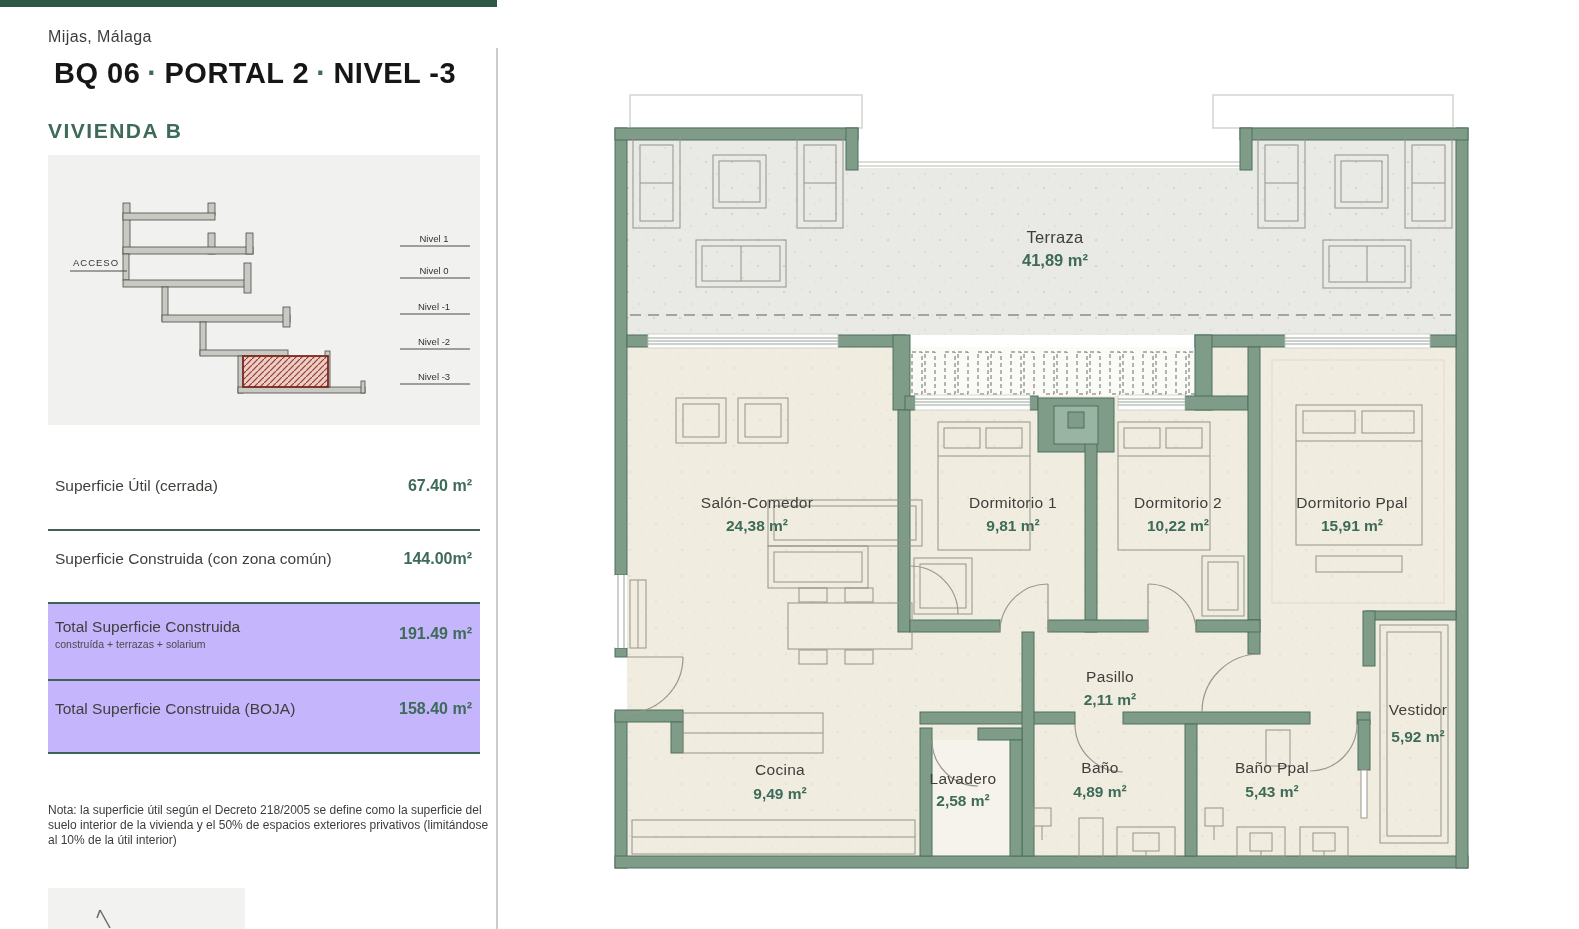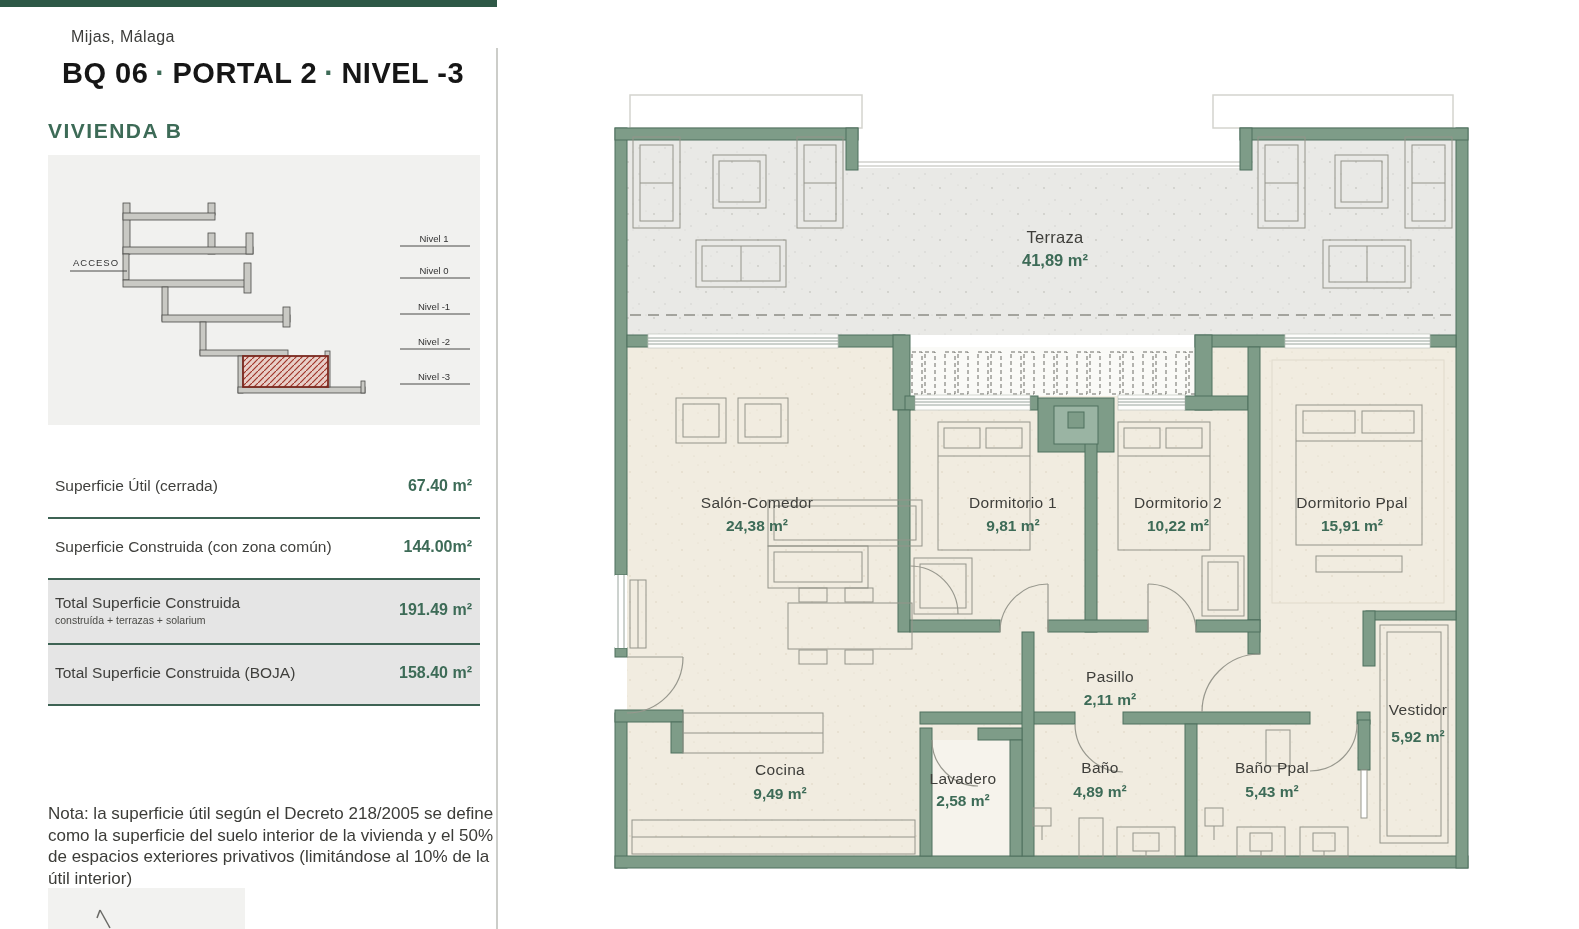--- a/index.html
+++ b/index.html
@@ -2,36 +2,36 @@
 <html><head>
 <meta charset="utf-8">
 <style>
   html,body{margin:0;padding:0;background:#fff;}
   body{width:1579px;height:929px;overflow:hidden;font-family:"Liberation Sans",sans-serif;color:#3f3f3c;}
   #sheet{position:relative;width:1579px;height:929px;background:#ffffff;}
 
   .topbar{position:absolute;left:0;top:0;width:497px;height:7px;background:#2E5846;}
   .divider{position:absolute;left:496px;top:48px;width:2px;height:881px;background:#cccdc9;}
 
-  .location{position:absolute;left:48px;top:28px;font-size:16px;letter-spacing:.4px;color:#3c3c3a;margin-left:23px;}
-  .title{position:absolute;left:62px;top:57px;font-size:29px;font-weight:700;color:#161616;letter-spacing:.5px;white-space:nowrap;}
+  .location{position:absolute;left:48px;top:28px;font-size:16px;letter-spacing:.4px;color:#3c3c3a;}
+  .title{position:absolute;left:54px;top:57px;font-size:29px;font-weight:700;color:#161616;letter-spacing:.5px;white-space:nowrap;}
   .title .dot{color:#3D6B57;margin:0 7px;}
   .unit{position:absolute;left:48px;top:112px;font-size:21px;font-weight:700;color:#3D6B57;letter-spacing:1.5px;margin-top:7px;}
 
   .diagram-panel{position:absolute;left:48px;top:155px;width:432px;height:270px;background:#f1f1ef;}
 
   .areas{position:absolute;left:48px;top:458px;width:432px;}
-  .arow{display:flex;justify-content:space-between;align-items:center;height:55px;border-bottom:2.5px solid #3E6354;padding:0 8px 4px 7px;}
+  .arow{display:flex;justify-content:space-between;align-items:center;height:55px;border-bottom:2.5px solid #3E6354;padding:0 8px 16px 7px;}
   .arow .lbl{font-size:15.5px;color:#3f3f3c;}
   .arow .lbl .sub{font-size:10.5px;color:#4a4a46;margin-top:2px;}
   .arow .val{font-size:16px;font-weight:700;color:#3D6B57;white-space:nowrap;}
-  .arow.hl{background:#e5e5e5;}
+  .arow.hl{background:#c4b5fd;}
   .arow.tall{height:59px;}
 
-  .note{position:absolute;left:48px;top:803px;width:448px;font-size:17px;line-height:1.27;color:#3c3c38;}
+  .note{position:absolute;left:48px;top:803px;width:448px;font-size:12px;line-height:1.27;color:#3c3c38;}
 
   .north-box{position:absolute;left:48px;top:888px;width:197px;height:41px;background:#f2f2f0;}
 
   .plan{position:absolute;left:590px;top:85px;width:920px;height:805px;}
 
   svg text{font-family:"Liberation Sans",sans-serif;}
   .room-name{font-size:15.5px;fill:#3e3e3a;letter-spacing:.3px;}
   .room-area{font-size:15.5px;font-weight:700;fill:#3D6B57;}
   .terr-name{font-size:16.5px;fill:#3e3e3a;letter-spacing:.3px;}
   .terr-area{font-size:16.5px;font-weight:700;fill:#3D6B57;}

